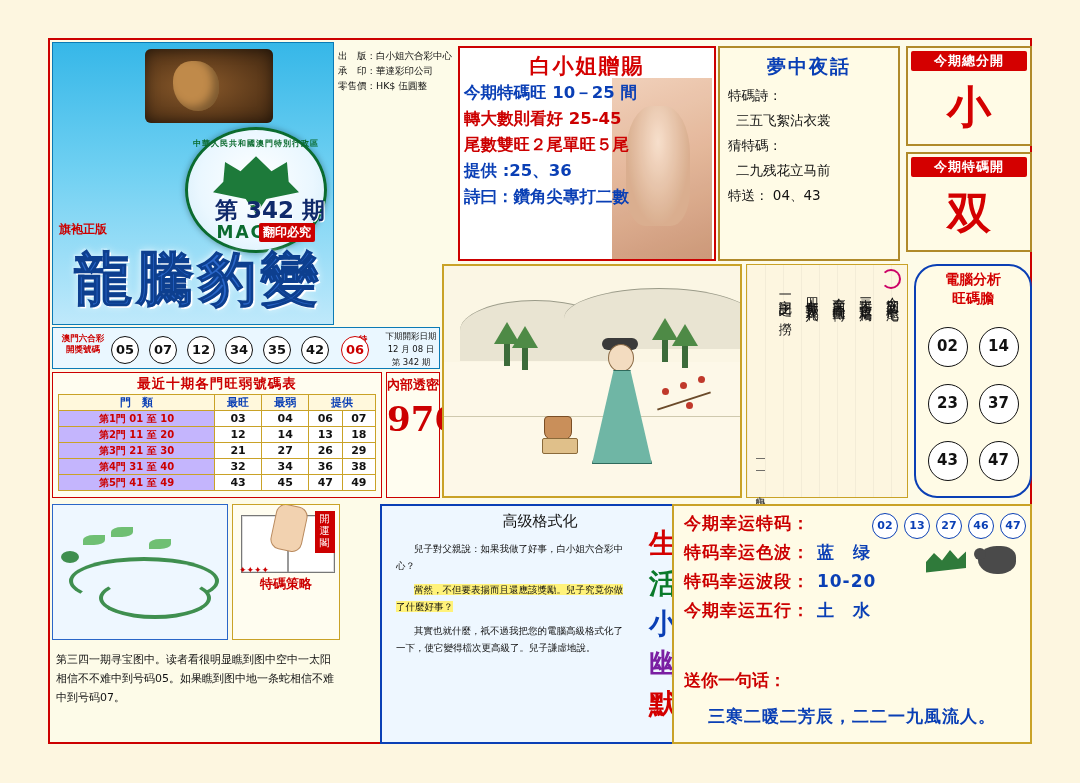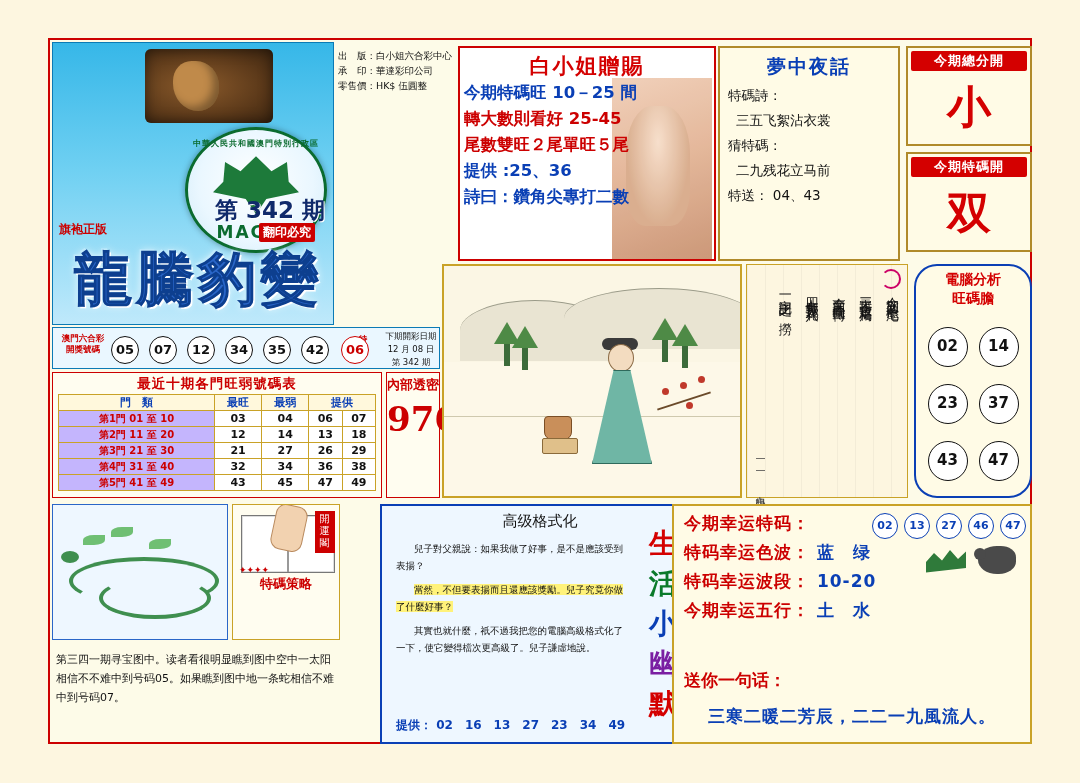--- a/index.html
+++ b/index.html
@@ -621,27 +621,23 @@
     <div class="seal">開運閣</div>
     <div class="stars">✦✦✦✦</div>
     <div class="cap">特碼策略</div>
   </div>
 
   <div class="panel paragraph" style="left:2px;top:604px;">第三四一期寻宝图中。读者看很明显瞧到图中空中一太阳相信不不难中到号码05。如果瞧到图中地一条蛇相信不难中到号码07。</div>
 
   <div class="panel humor" style="left:296px;top:464px;">
     <div class="ttl">高级格式化</div>
     <div class="bubble">
-      <p>兒子對父親說：如果我做了好事，是不是應該受到表揚？</p>
+      <p>兒子對父親說：如果我做了好事，白小姐六合彩中心？</p>
       <p><span class="hl">當然，不但要表揚而且還應該獎勵。兒子究竟你做了什麼好事？</span></p>
       <p>其實也就什麼，祇不過我把您的電腦高級格式化了一下，使它變得檔次更高級了。兒子謙虛地說。</p>
-    </div>
-    <div class="provide">
-      <span>提供：</span>
-      <span>02　16　13　27　23　34　49</span>
     </div>
     <div class="vlabel">
       <span class="c1">生</span>
       <span class="c2">活</span>
       <span class="c3">小</span>
       <span class="c4">幽</span>
       <span class="c1">默</span>
     </div>
   </div>
 

